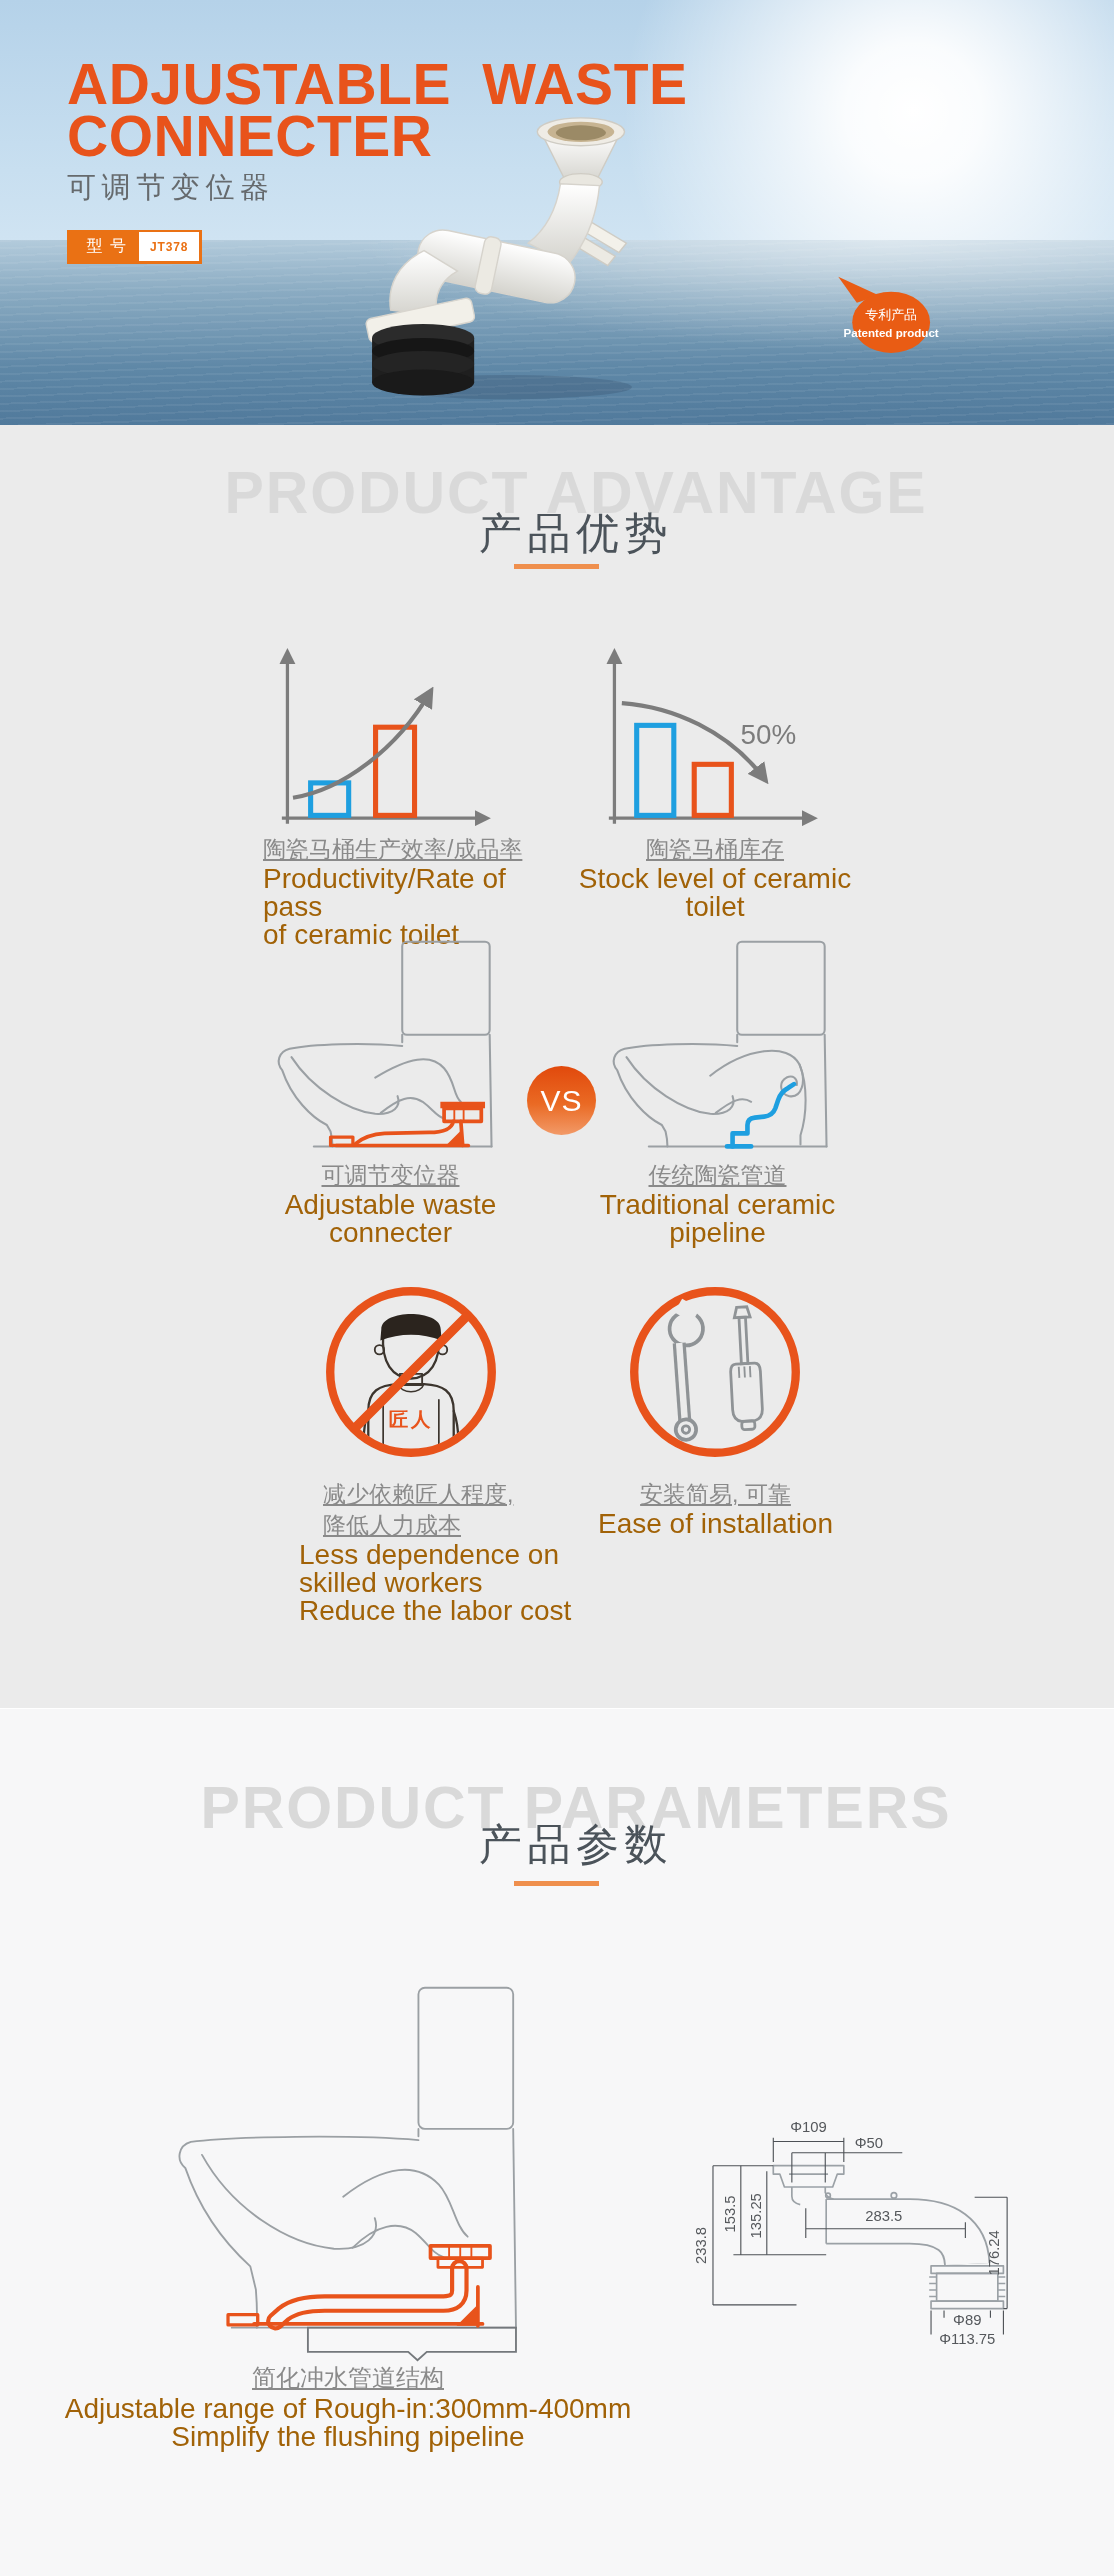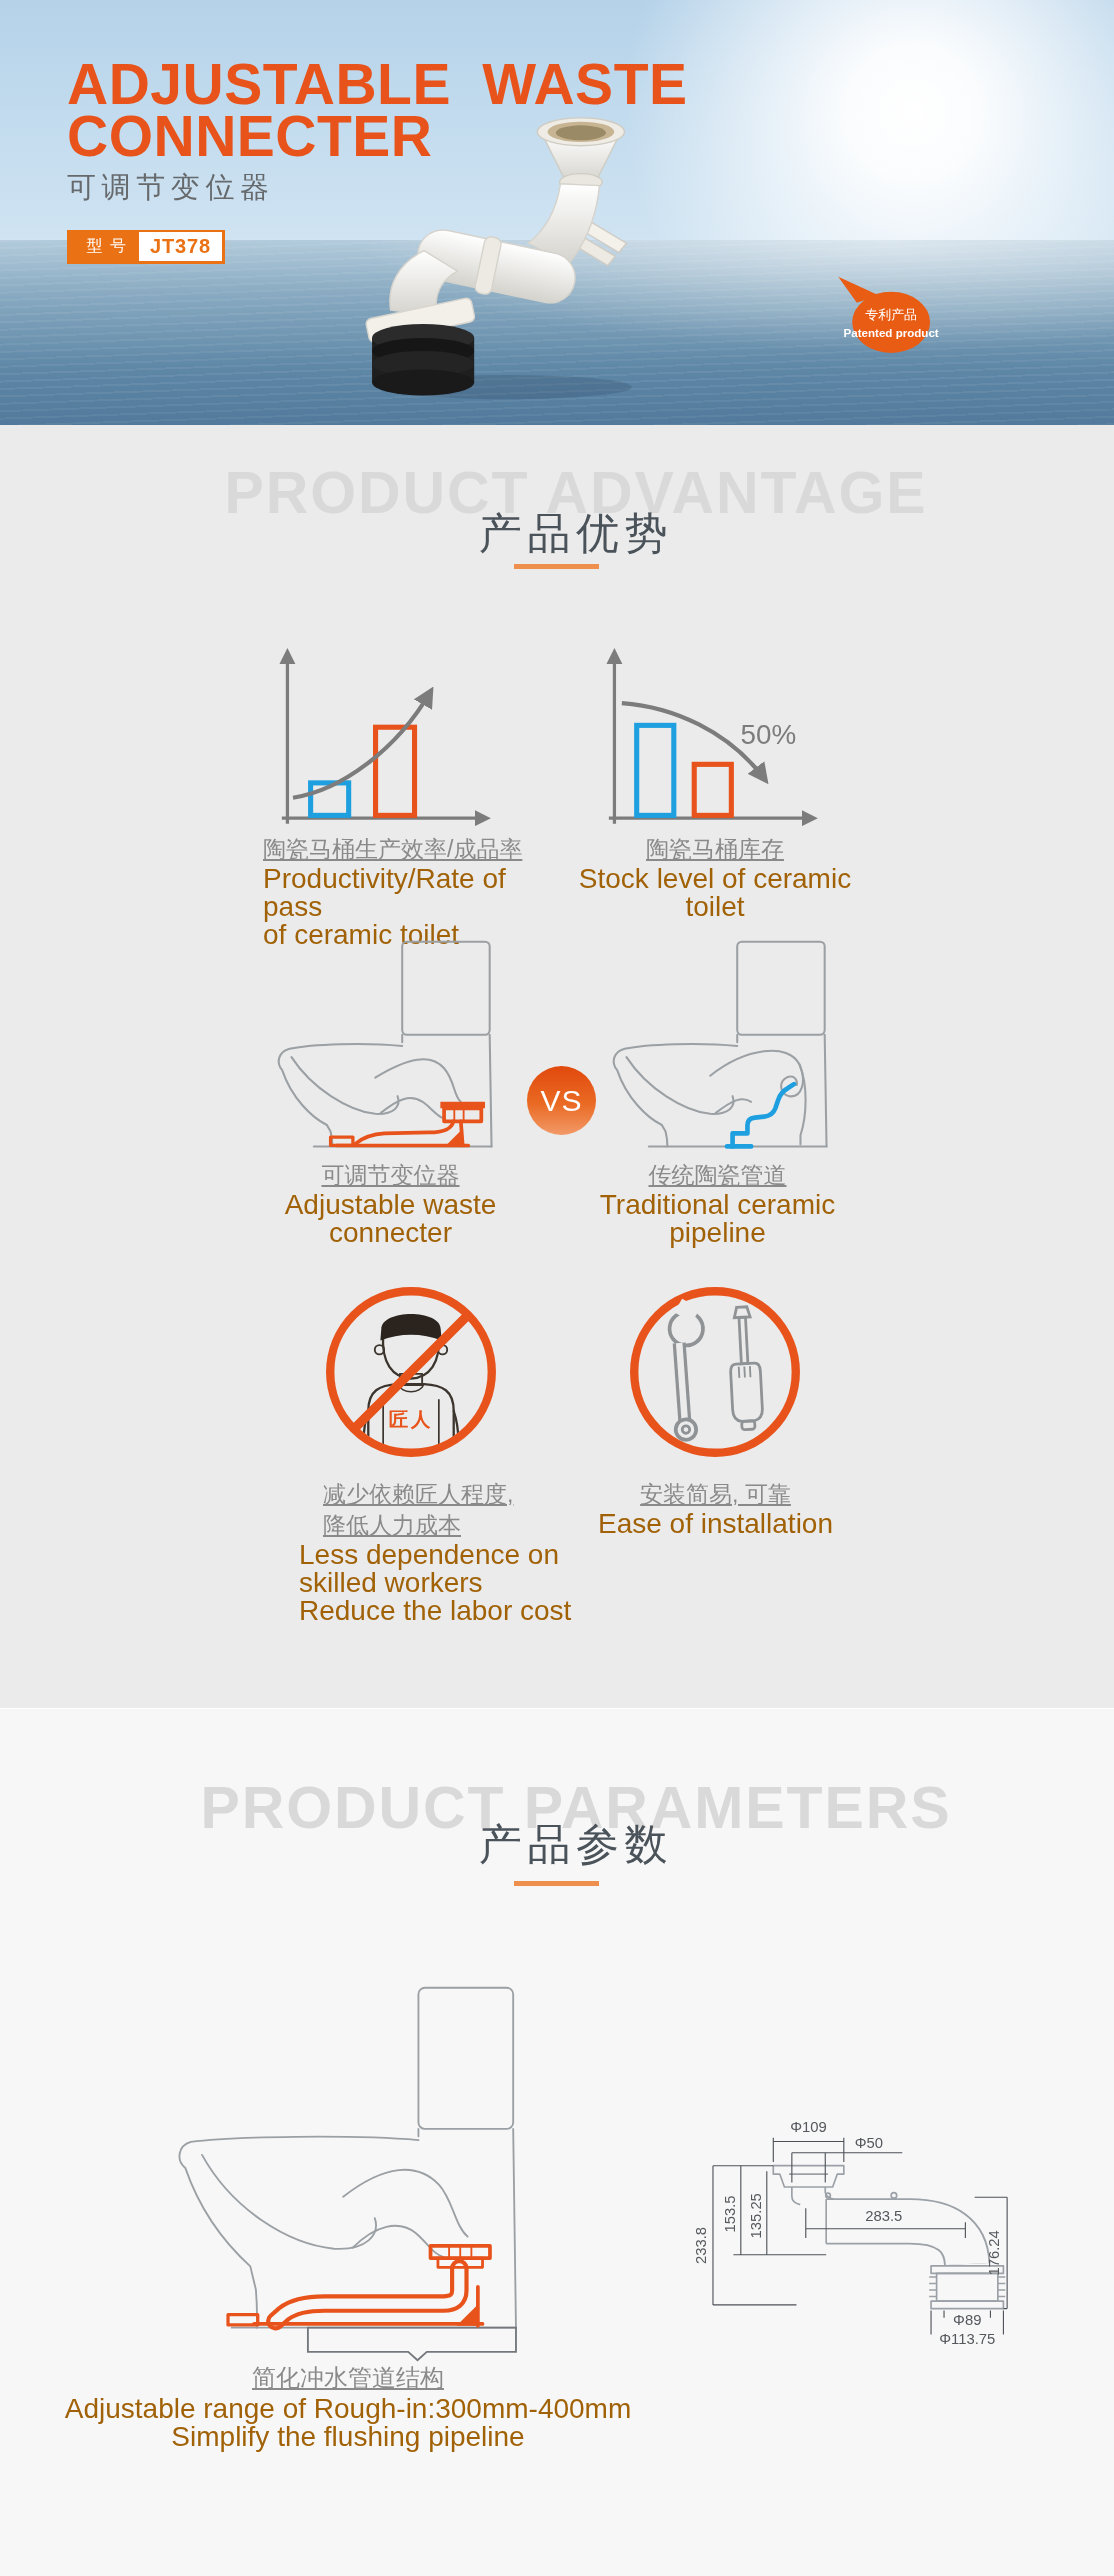--- a/index.html
+++ b/index.html
@@ -19,21 +19,21 @@
       radial-gradient(ellipse at 80% 0%, rgba(255,255,255,.55) 0%, rgba(255,255,255,0) 42%),
       linear-gradient(180deg,#b3cbdc 0%,#8aabc2 28%,#5f88a7 68%,#50799b 100%);}
   .sea::after{content:"";position:absolute;inset:0;opacity:.45;
     background:repeating-linear-gradient(178deg, rgba(255,255,255,.14) 0 1.9px, rgba(0,0,0,0) 1.9px 7.4px);}
   .hero-text{position:absolute;left:67px;top:58px;}
   .hero-title{font-size:57px;line-height:52px;font-weight:bold;color:var(--accent-orange);
     letter-spacing:0.5px;word-spacing:15px;}
   .hero-sub{margin-top:5.6px;font-size:29px;color:#666a6d;letter-spacing:5.6px;}
   .badge{display:inline-flex;align-items:stretch;background:var(--badge-orange);padding:2.8px;margin-top:22px;}
   .badge-label{color:#fff;font-size:16px;letter-spacing:7.4px;padding:3.7px 5.6px 3.7px 16.7px;align-self:center;}
-  .badge-value{background:#fff;color:var(--badge-orange);font-weight:bold;font-size:20px;
+  .badge-value{background:#fff;color:var(--badge-orange);font-weight:bold;font-size:12px;
     padding:2.8px 11px;letter-spacing:0.9px;display:flex;align-items:center;}
   .product-svg{position:absolute;left:344px;top:104px;}
   .bubble-svg{position:absolute;left:829px;top:275px;}
   .bubble-svg text{fill:#fff;font-family:"Liberation Sans",sans-serif;}
 
   
   .section{position:absolute;left:0;width:1114px;padding-left:38px;}
   .sec-advantage{top:425px;height:1283px;background:#ebebeb;}
   .sec-params{top:1709px;height:867px;background:#f7f7f8;}
 

